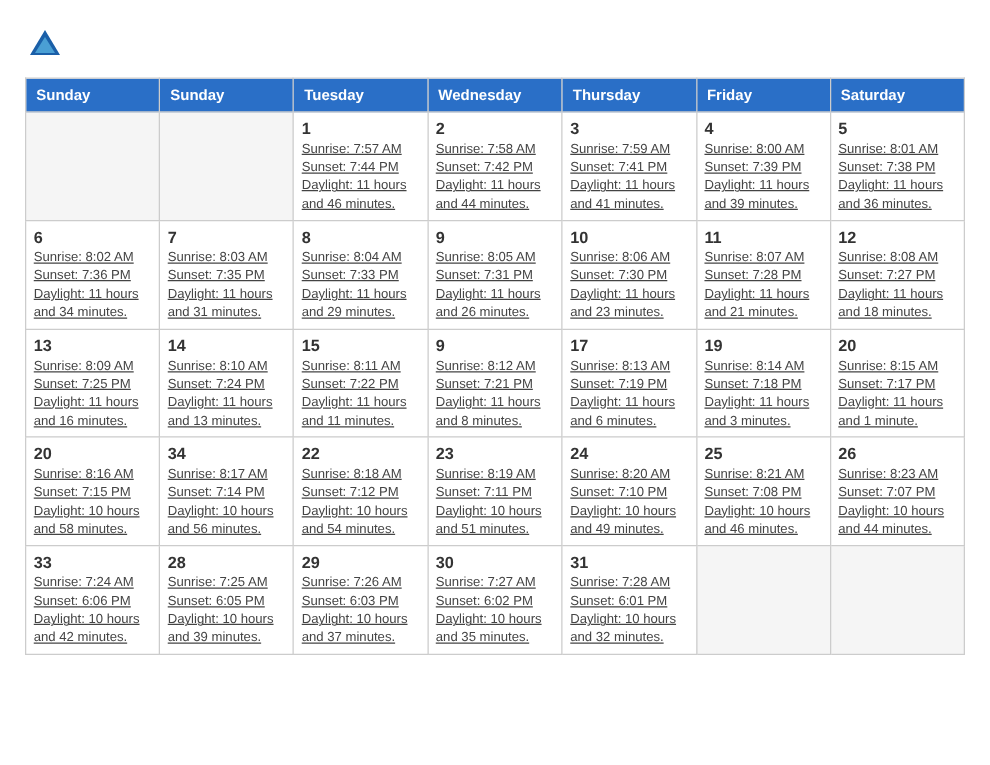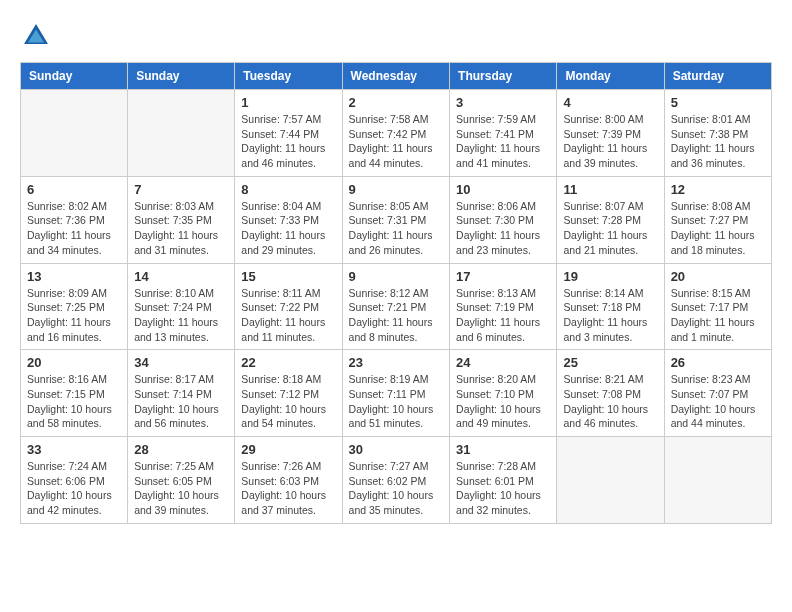--- a/index.html
+++ b/index.html
@@ -72,20 +72,21 @@
       font-size: 13px;
       font-weight: bold;
       color: #333;
       display: block;
       margin-bottom: 2px;
     }
     .day-info {
       color: #444;
       font-size: 10.5px;
       line-height: 1.4;
+      text-decoration: underline;
     }
   </style>
 </head>
 <body>
 
 <div class="header-area">
   <div class="logo">
     <svg class="logo-icon" viewBox="0 0 40 40">
       <polygon points="20,5 35,30 5,30" fill="#1a5fa8"></polygon>
       <polygon points="20,12 30,28 10,28" fill="#4a9fd4"></polygon>
@@ -102,21 +103,21 @@
 </div>
 
 <table class="calendar">
   <thead>
     <tr>
     <th>Sunday</th>
         <th>Sunday</th>
         <th>Tuesday</th>
         <th>Wednesday</th>
         <th>Thursday</th>
-        <th>Monday</th>
+        <th>Friday</th>
         <th>Saturday</th>
       </tr>
   </thead>
   <tbody id="calendar-body">
   <tr>
         <td class="empty"></td>
         <td class="empty"></td>
         <td>
           <span class="day-number">1</span>
           <div class="day-info">Sunrise: 7:57 AM<br>Sunset: 7:44 PM<br>Daylight: 11 hours and 46 minutes.</div>

